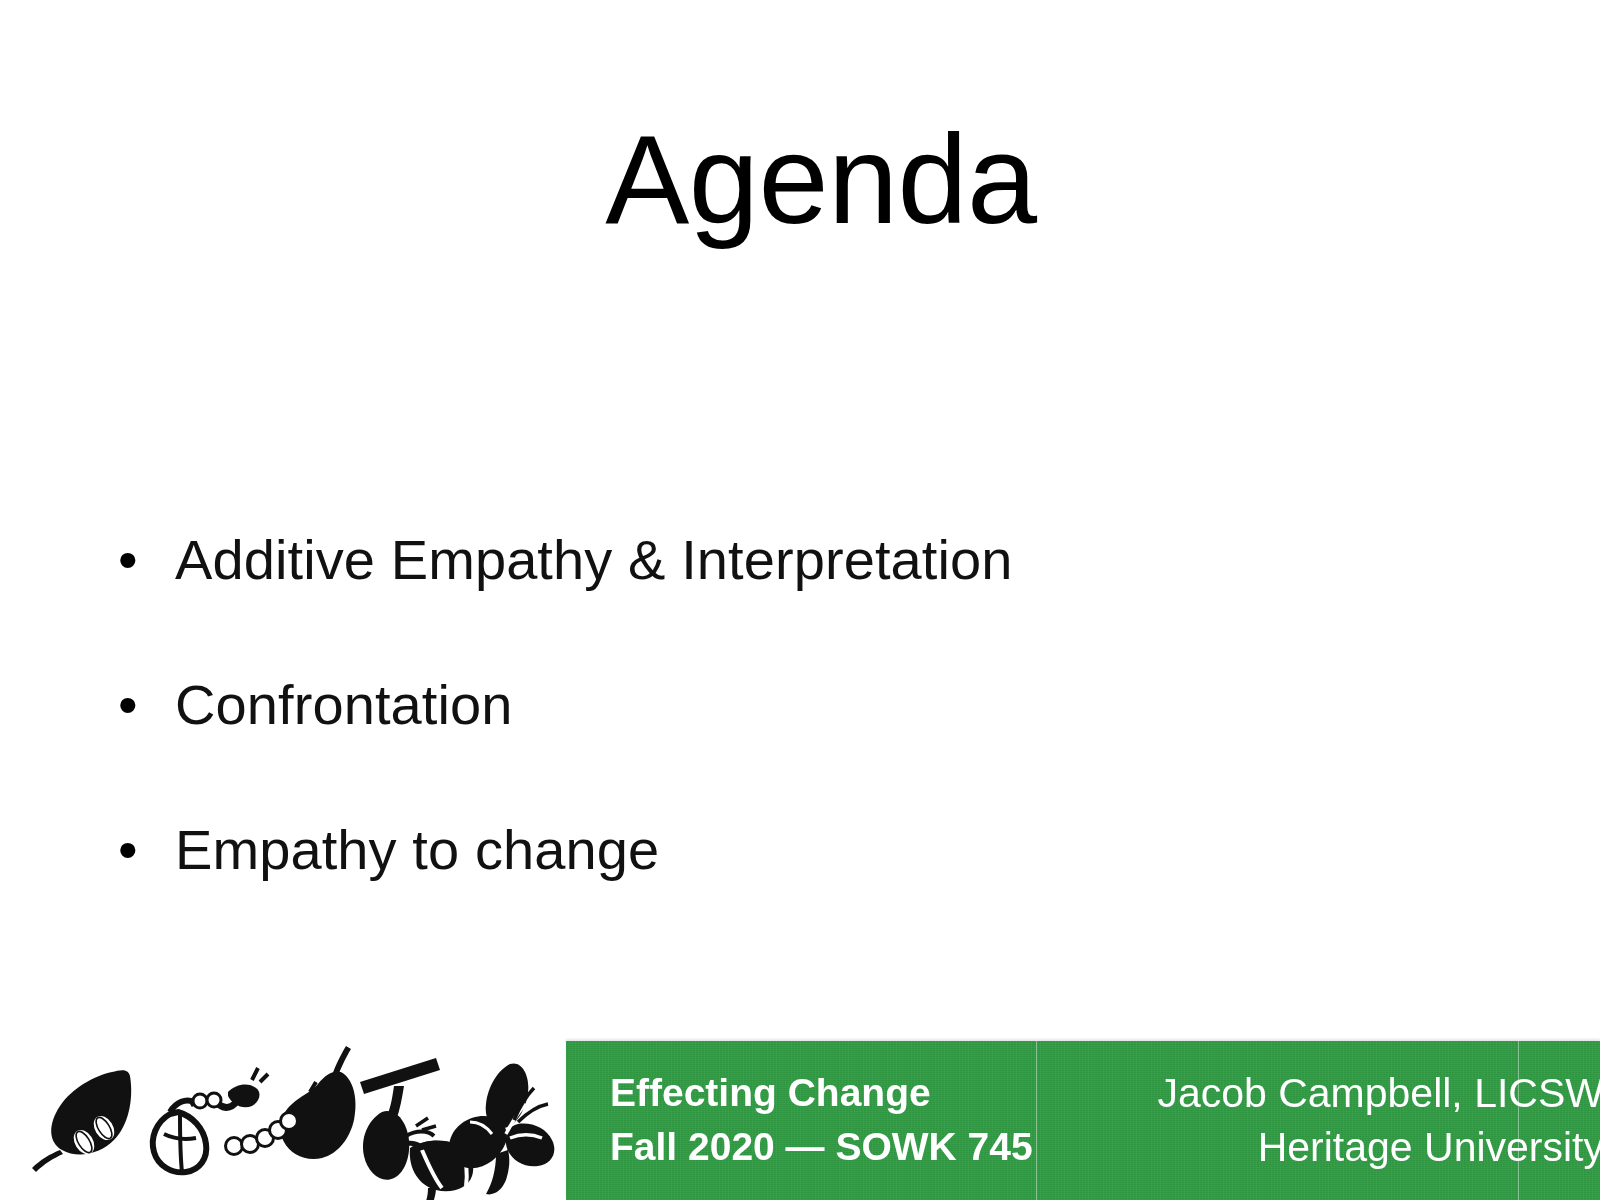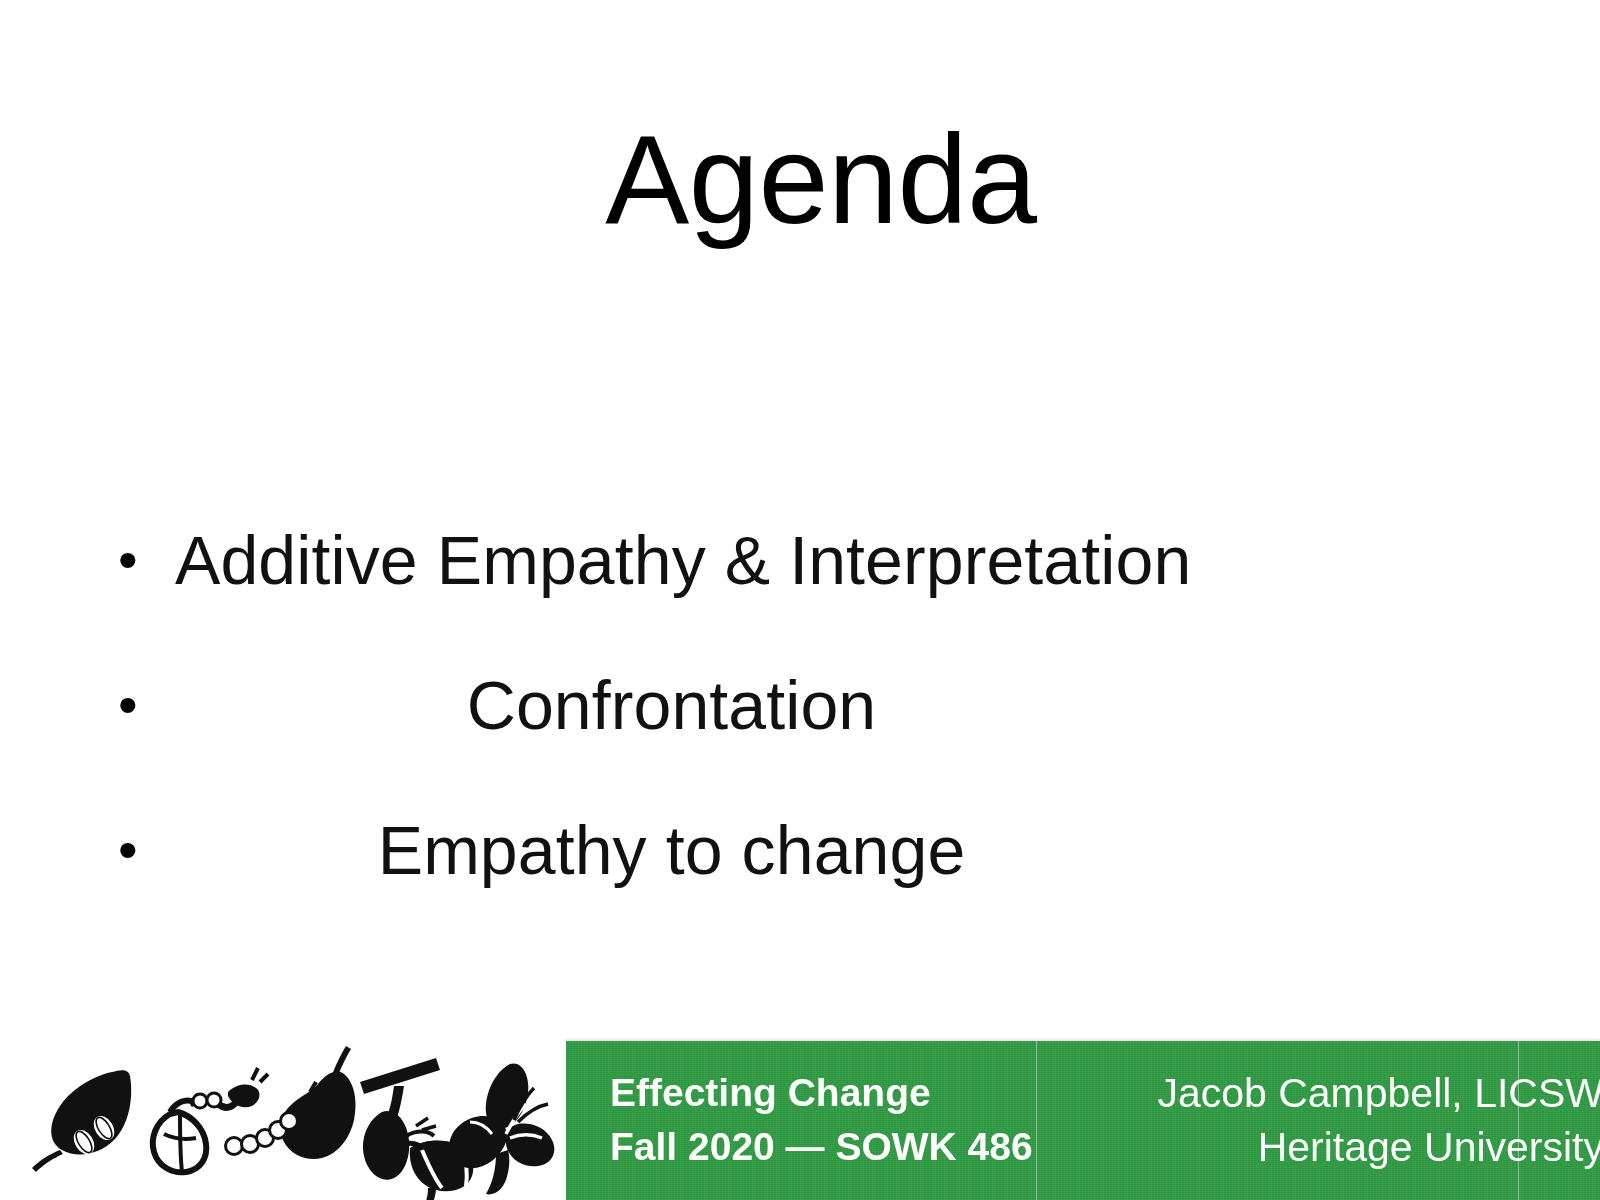--- a/index.html
+++ b/index.html
@@ -60,27 +60,26 @@
   .bullet-dot {
     flex: 0 0 auto;
     width: 57px;
     font-size: 56px;
     line-height: 72px;
     color: #000000;
     text-align: left;
   }
   .bullet-text {
     flex: 1 1 auto;
-    font-size: 68px;
+    font-size: 56px;
     line-height: 72px;
     font-weight: 400;
     color: #111111;
     letter-spacing: 0.1px;
     white-space: nowrap;
-    text-align: center;
   }
 
   
   #footer-bar {
     position: absolute;
     left: 566px;
     top: 1041px;
     width: 1034px;
     height: 159px;
     background: #2f9a42;
@@ -249,21 +248,21 @@
     </svg>
   </div>
 
   <div id="footer-bar">
 
     <div class="footer-divider" id="footer-divider-1"></div>
     <div class="footer-divider" id="footer-divider-2"></div>
 
     <div id="footer-course">
       <span class="footer-line">Effecting Change</span>
-      <span class="footer-line">Fall 2020 — SOWK 486</span>
+      <span class="footer-line">Fall 2020 — SOWK 745</span>
     </div>
 
     <div id="footer-presenter">
       <span class="footer-line">Jacob Campbell, LICSW</span>
       <span class="footer-line">Heritage University</span>
     </div>
 
   </div>
 
 </div>

